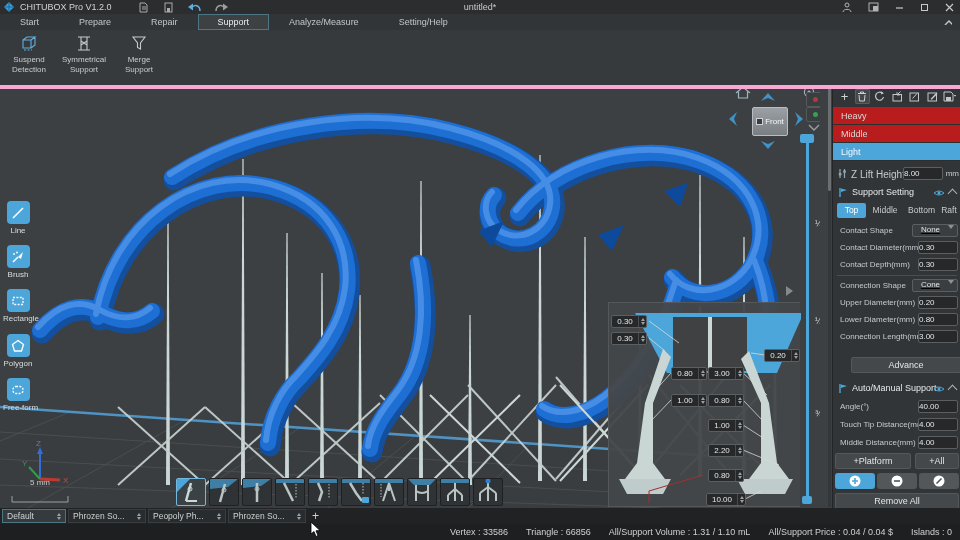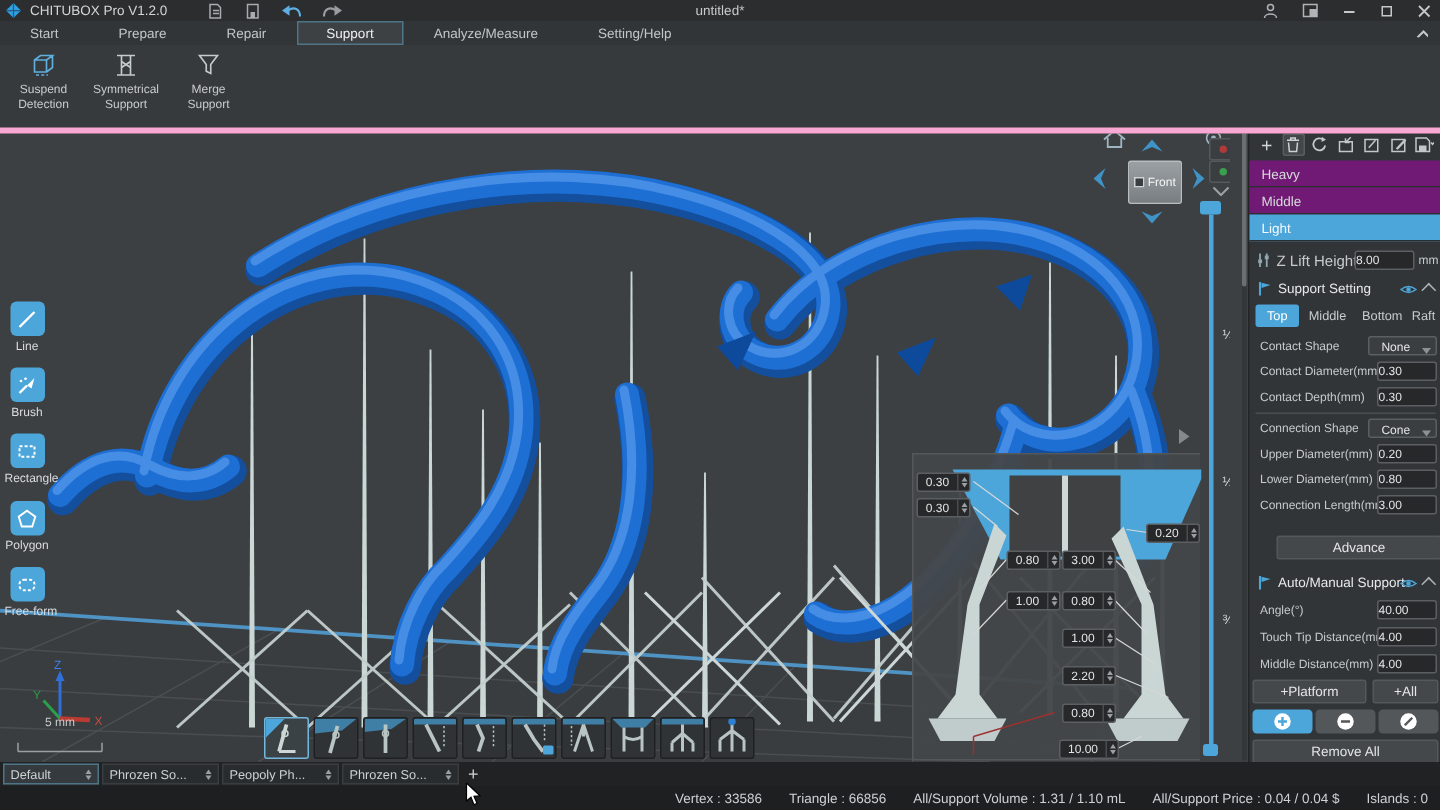--- a/index.html
+++ b/index.html
@@ -85,30 +85,30 @@
               border-left:1px solid #232526;box-sizing:border-box;}
   #panel-scroll{position:absolute;left:828px;top:86px;width:3px;height:421px;background:#34373a;}
   #panel-thumb{position:absolute;left:828px;top:86px;width:3px;height:105px;background:#6b6f72;border-radius:2px;}
   #iconrow{position:absolute;left:2px;top:2px;width:124px;height:18px;display:flex;
            align-items:center;justify-content:space-between;padding:0 2px;box-sizing:border-box;}
   .pic{width:15px;height:15px;display:flex;align-items:center;justify-content:center;border-radius:2px;}
   .pic.pressed{background:#43474a;box-shadow:inset 0 0 0 1px #5a5e61;}
   .plus-glyph{font-size:13px;color:#d0d3d4;line-height:13px;}
 
   .preset{position:absolute;left:0;width:128px;height:18px;line-height:18px;padding-left:8px;
-          box-sizing:border-box;font-size:9px;color:#d8dadc;background:#701a75;border-bottom:1px solid #2c2e30;}
+          box-sizing:border-box;font-size:9px;color:#d8dadc;background:#b91c1c;border-bottom:1px solid #2c2e30;}
   .preset.sel{background:#4da6d9;color:#f4f9fc;}
 
   .prow{position:absolute;left:0;width:128px;height:15px;}
   .plabel{position:absolute;left:7px;top:3px;font-size:8px;color:#c6cacc;white-space:nowrap;}
   .pspin{position:absolute;right:3px;top:1px;width:40px;height:13px;background:#26282a;
          border:1px solid #5c5f62;border-radius:2px;display:flex;align-items:center;box-sizing:border-box;gap:48px;}
   .pspin .v{flex:1;font-size:8px;color:#e3e5e6;text-align:center;}
   .pdd{position:absolute;right:3px;top:1px;width:46px;height:13px;background:#3b3e41;
-       border:1px solid #5c5f62;border-radius:2px;display:flex;align-items:flex-end;box-sizing:border-box;}
+       border:1px solid #5c5f62;border-radius:2px;display:flex;align-items:flex-start;box-sizing:border-box;text-decoration:underline;}
   .pdd .v{flex:1;font-size:8px;color:#e3e5e6;text-align:center;}
   .dd-arrow{width:0;height:0;border-left:3px solid transparent;border-right:3px solid transparent;
             border-top:4px solid #8d9194;margin-right:3px;}
 
   .sechead{position:absolute;left:0;width:128px;height:15px;}
   .sechead .title{position:absolute;left:19px;top:2px;font-size:9px;color:#e6e8e9;}
   .chev{display:inline-block;width:6px;height:6px;border-left:1.5px solid #aeb2b4;
         border-top:1.5px solid #aeb2b4;transform:rotate(45deg);}
 
   .ptab{position:absolute;top:0;height:15px;line-height:15px;font-size:8.5px;color:#c8cccd;text-align:center;}

